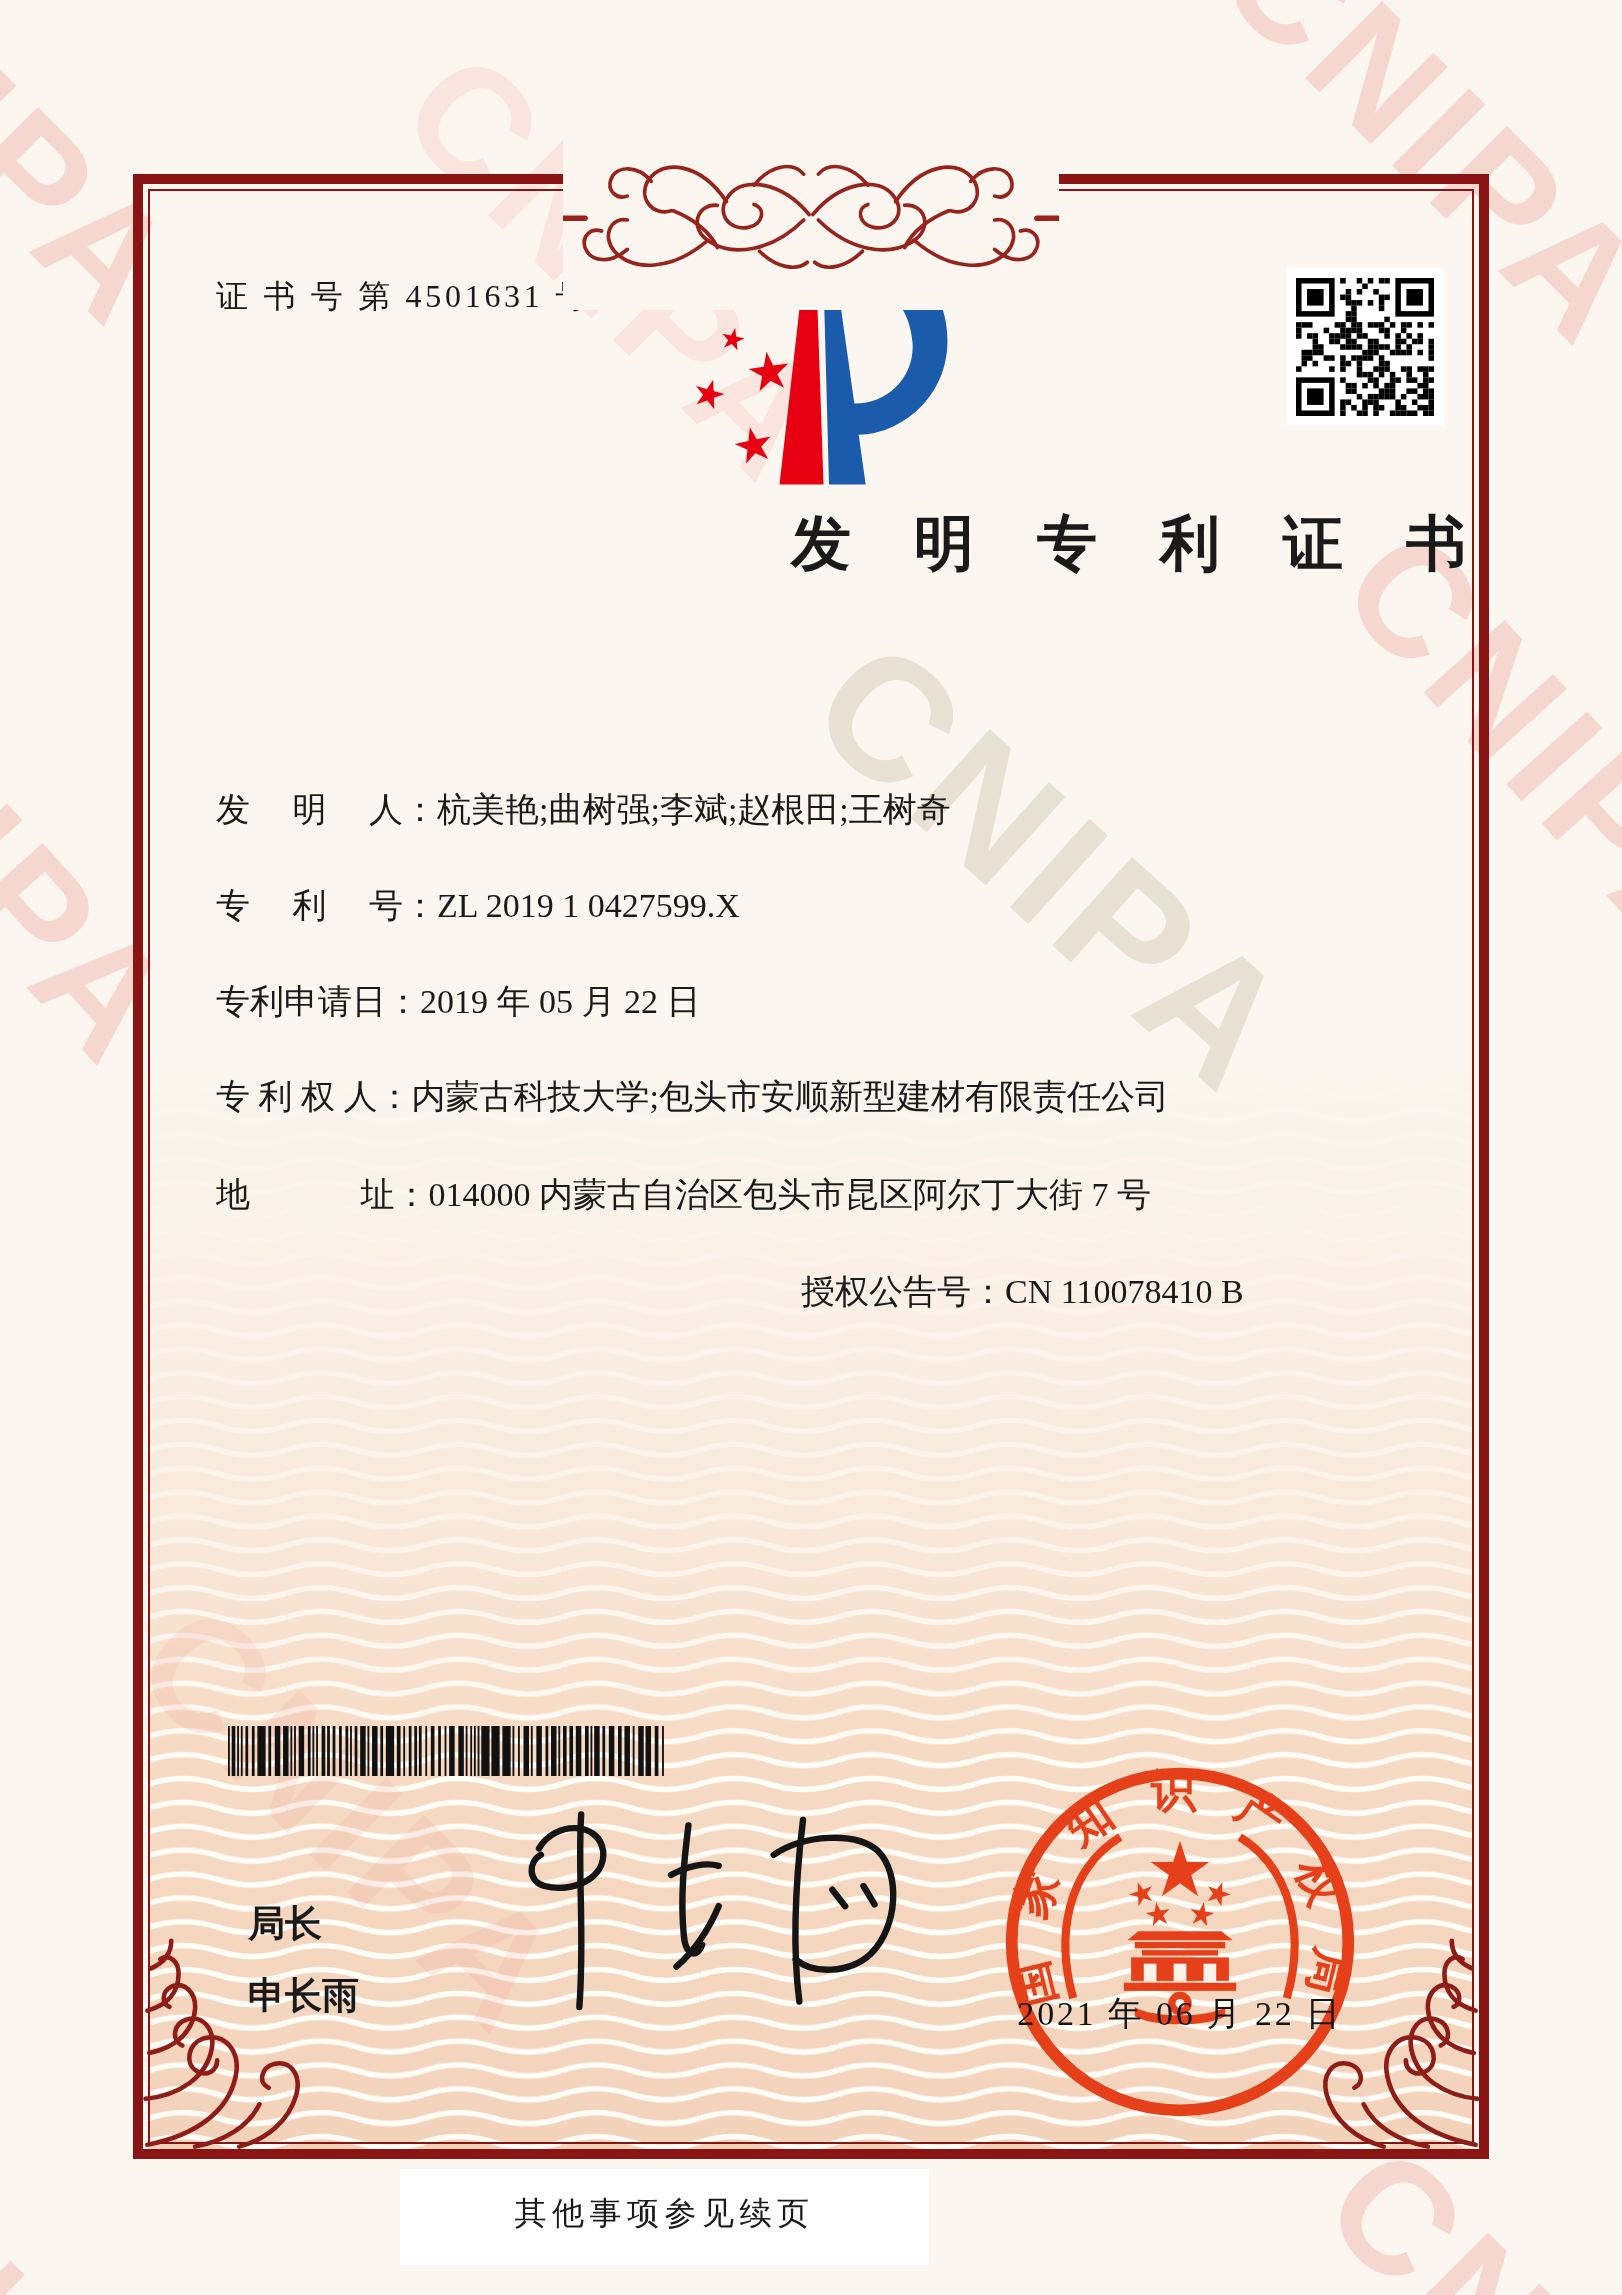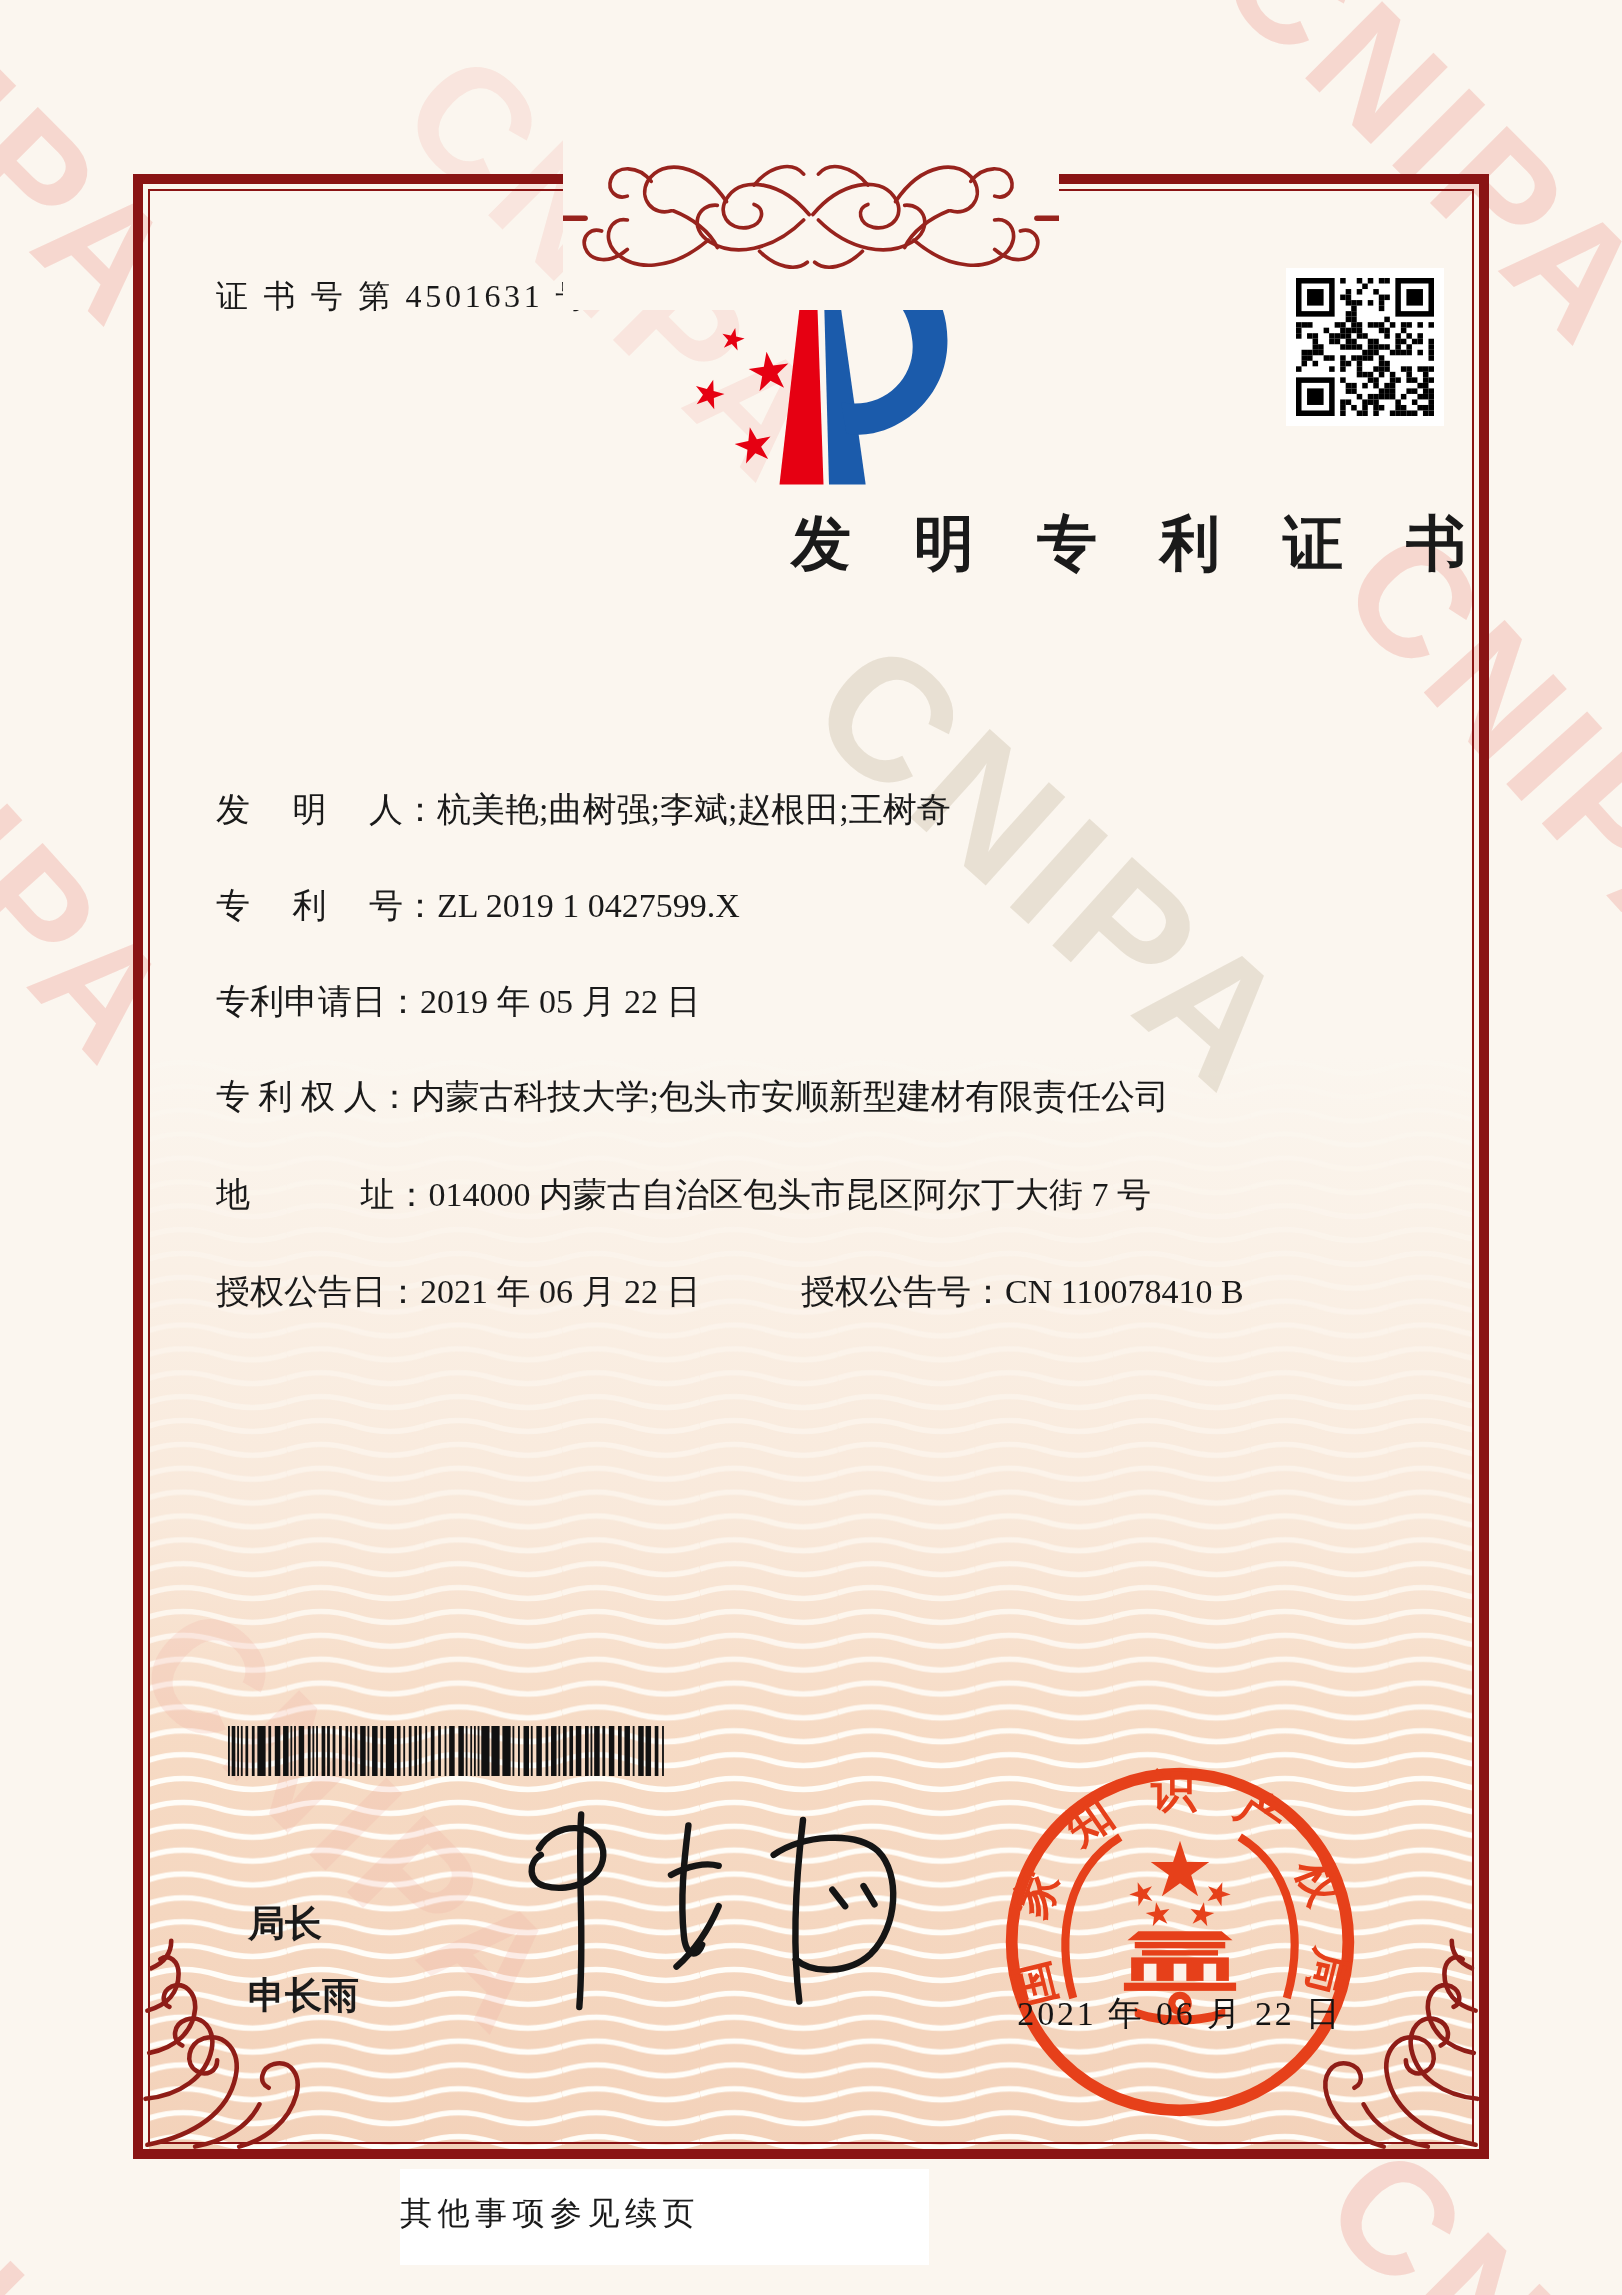--- a/index.html
+++ b/index.html
@@ -64,21 +64,21 @@
 
   
   .seal{position:absolute;left:999px;top:1761px;width:362px;height:362px;z-index:6;}
   .seal-date{position:absolute;left:999px;top:1991px;width:362px;text-align:center;
              font-size:34px;letter-spacing:2.8px;color:#141414;z-index:7;white-space:nowrap;}
 
   
   .page-info{position:absolute;left:478px;top:2096px;width:367px;text-align:center;
              font-size:30px;z-index:3;}
   .note-box{position:absolute;left:400px;top:2169px;width:529px;height:96px;background:#ffffff;
-            z-index:3;line-height:88px;font-size:32px;letter-spacing:5.5px;}
+            z-index:3;text-align:center;line-height:88px;font-size:32px;letter-spacing:5.5px;}
 </style>
 </head>
 <body>
 
 <div id="page">
 
   <div class="wm wm-pink wm1">CNIPA</div>
   <div class="wm wm-pink wm2">CNIPA</div>
   <div class="wm wm-pink wm3">CNIPA</div>
   <div class="wm wm-pink wm4">CNIPA</div>
@@ -400,23 +400,20 @@
   </div>
   <div class="field f3">
     <span>专利申请日：</span><span>2019 年 05 月 22 日</span>
   </div>
   <div class="field f4">
     <span>专 利 权 人：</span><span>内蒙古科技大学;包头市安顺新型建材有限责任公司</span>
   </div>
   <div class="field f5">
     <span>地　　　 址：</span><span>014000 内蒙古自治区包头市昆区阿尔丁大街 7 号</span>
   </div>
-  <div class="field f6">
-    <span>授权公告日：</span><span>2021 年 06 月 22 日</span>
-  </div>
   <div class="grant-no">
     <span>授权公告号：</span><span>CN 110078410 B</span>
   </div>
 
 
   <svg class="barcode" id="barcode" viewBox="0 0 486 54" preserveAspectRatio="none">
       <rect x="0" y="0" width="2" height="54" fill="#111"></rect>
       <rect x="4" y="0" width="4" height="54" fill="#111"></rect>
       <rect x="10" y="0" width="2" height="54" fill="#111"></rect>
       <rect x="14" y="0" width="2" height="54" fill="#111"></rect>

